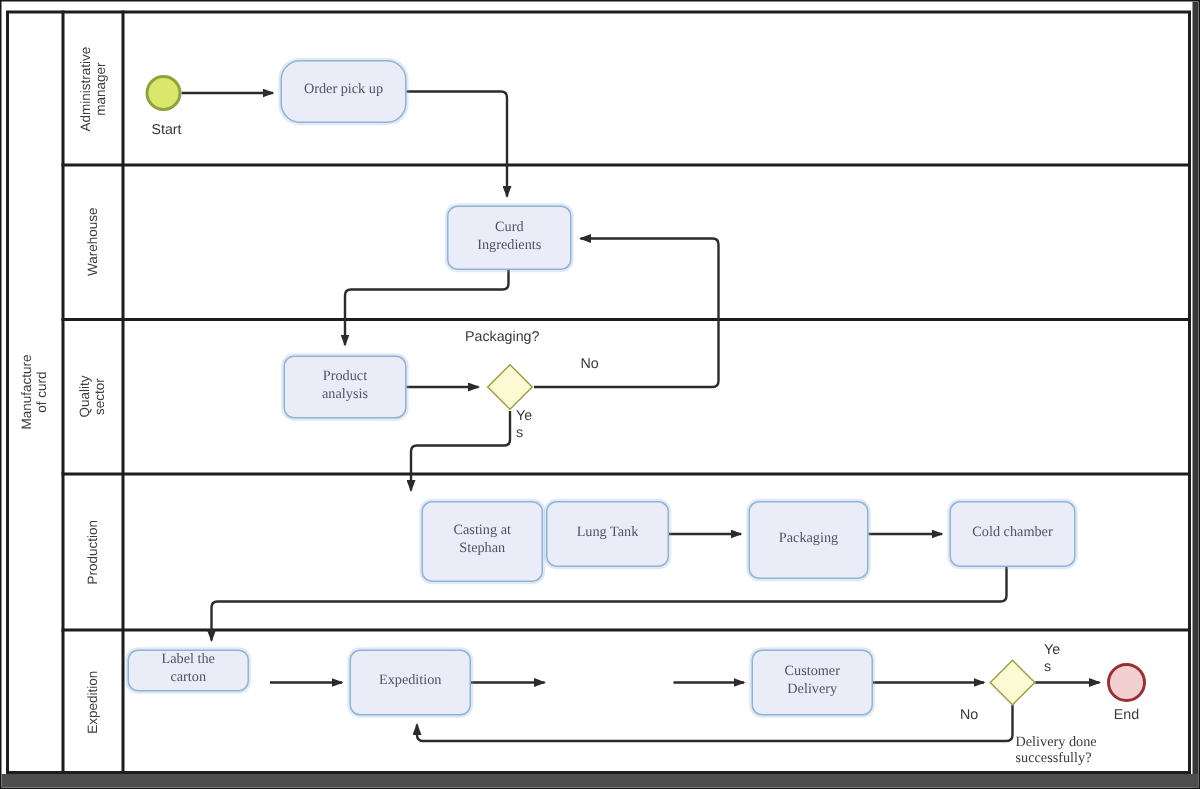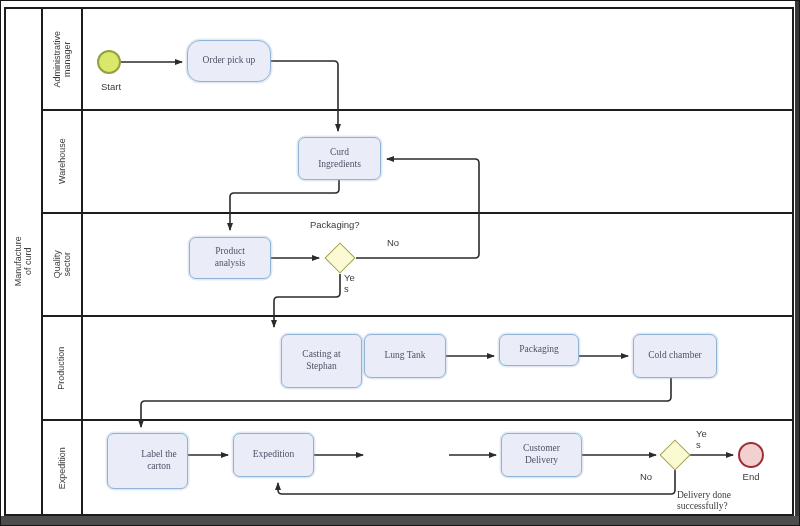--- a/index.html
+++ b/index.html
@@ -105,27 +105,27 @@
   </div>
   <div class="task" style="left:188px;top:236px;width:82px;height:42px;">
     <span style="width:50px;">Product analysis</span>
   </div>
   <div class="task" style="left:232px;top:333px;width:81px;height:54px;margin-left:48px;">
     <span style="width:56px;">Casting at Stephan</span>
   </div>
   <div class="task" style="left:363px;top:333px;width:82px;height:44px;">
     <span>Lung Tank</span>
   </div>
-  <div class="task" style="left:498px;top:333px;width:80px;height:32px;">
+  <div class="task" style="left:498px;top:333px;width:80px;height:52px;">
     <span>Packaging</span>
   </div>
   <div class="task" style="left:632px;top:333px;width:84px;height:44px;">
     <span>Cold chamber</span>
   </div>
-  <div class="task" style="left:106px;top:432px;width:81px;height:56px;justify-content:flex-end;">
+  <div class="task" style="left:84px;top:432px;width:81px;height:28px;">
     <span style="width:52px;">Label the carton</span>
   </div>
   <div class="task" style="left:232px;top:432px;width:81px;height:44px;">
     <span>Expedition</span>
   </div>
   <div class="task" style="left:500px;top:432px;width:81px;height:44px;">
     <span style="width:56px;">Customer Delivery</span>
   </div>
 
   <div class="gateway" style="left:328px;top:246px;"></div>

